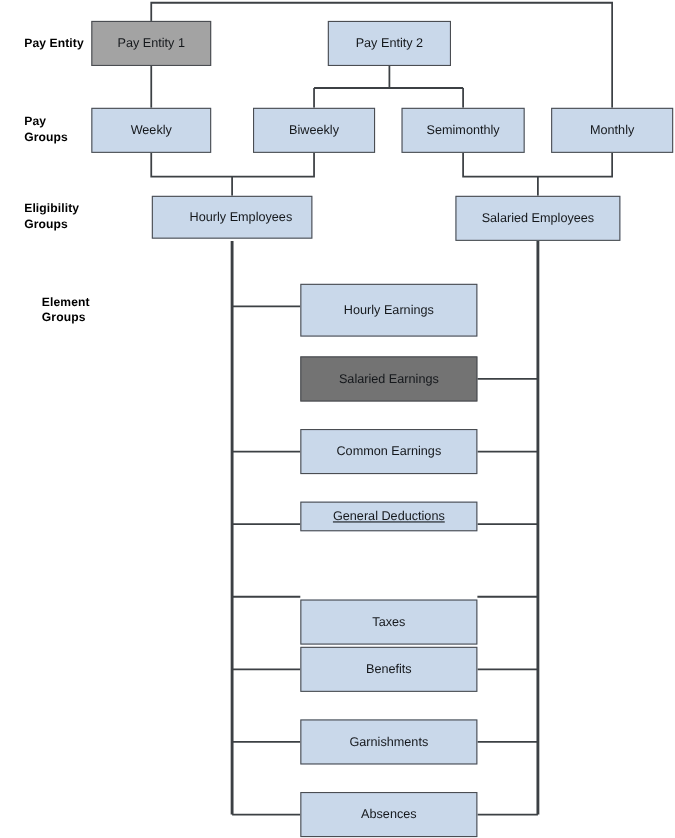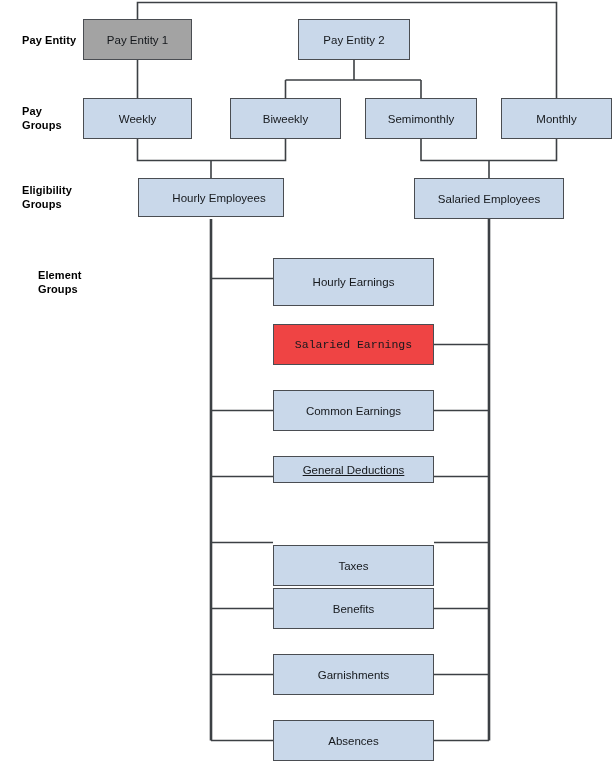--- a/index.html
+++ b/index.html
@@ -122,21 +122,21 @@
       </div>
       <div class="node-box" style="left: 138px; top: 178px; width: 146px; height: 39px; background: rgb(201, 216, 234); border-color: rgb(74, 77, 82); color: rgb(21, 24, 28); padding-left: 16px;">
         <span class="node-label">Hourly Employees</span>
       </div>
       <div class="node-box" style="left: 414px; top: 178px; width: 150px; height: 41px; background: rgb(201, 216, 234); border-color: rgb(74, 77, 82); color: rgb(21, 24, 28);">
         <span class="node-label">Salaried Employees</span>
       </div>
       <div class="node-box" style="left: 273px; top: 258px; width: 161px; height: 48px; background: rgb(201, 216, 234); border-color: rgb(74, 77, 82); color: rgb(21, 24, 28);">
         <span class="node-label">Hourly Earnings</span>
       </div>
-      <div class="node-box" style="left: 273px; top: 324px; width: 161px; height: 41px; background: #ef4444; border-color: rgb(74, 77, 82); color: rgb(21, 24, 28); font-family: Liberation Mono, monospace;">
+      <div class="node-box" style="left: 273px; top: 324px; width: 161px; height: 41px; background: #737373; border-color: rgb(74, 77, 82); color: rgb(21, 24, 28);">
         <span class="node-label">Salaried Earnings</span>
       </div>
       <div class="node-box" style="left: 273px; top: 390px; width: 161px; height: 41px; background: rgb(201, 216, 234); border-color: rgb(74, 77, 82); color: rgb(21, 24, 28);">
         <span class="node-label">Common Earnings</span>
       </div>
       <div class="node-box" style="left: 273px; top: 456px; width: 161px; height: 27px; background: rgb(201, 216, 234); border-color: rgb(74, 77, 82); color: rgb(21, 24, 28); text-decoration: underline;">
         <span class="node-label">General Deductions</span>
       </div>
       <div class="node-box" style="left: 273px; top: 545px; width: 161px; height: 41px; background: rgb(201, 216, 234); border-color: rgb(74, 77, 82); color: rgb(21, 24, 28);">
         <span class="node-label">Taxes</span>

